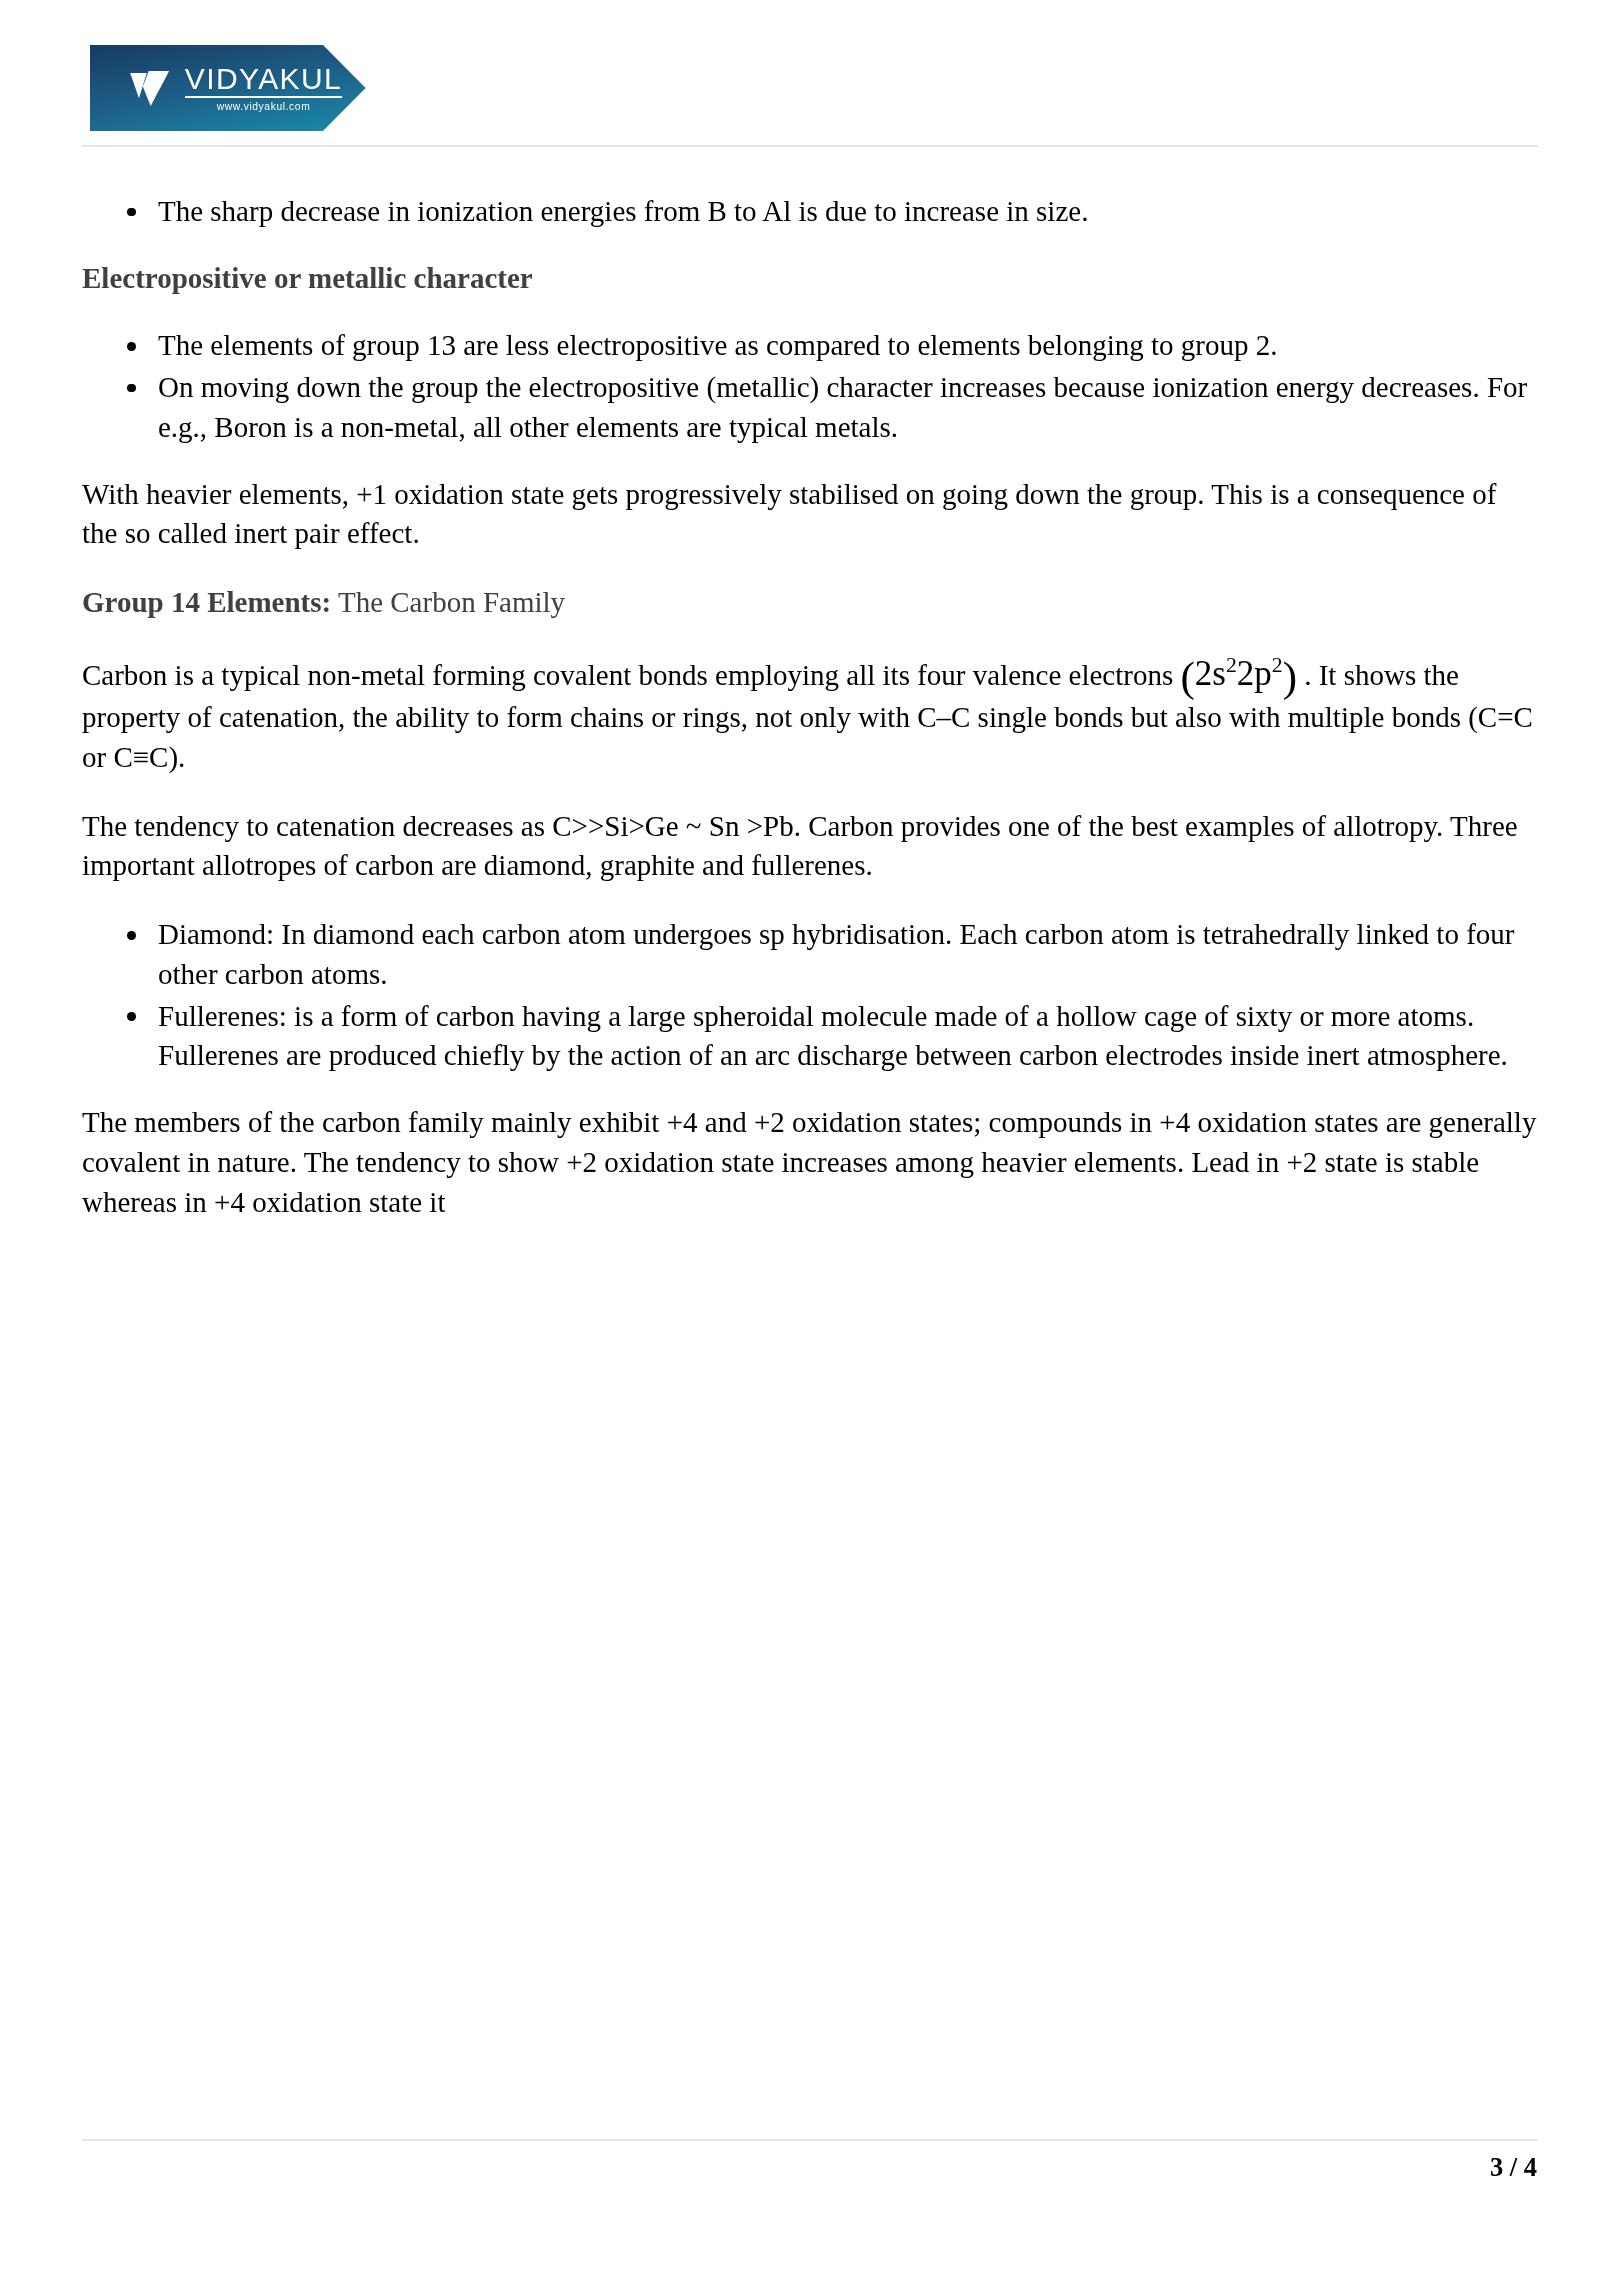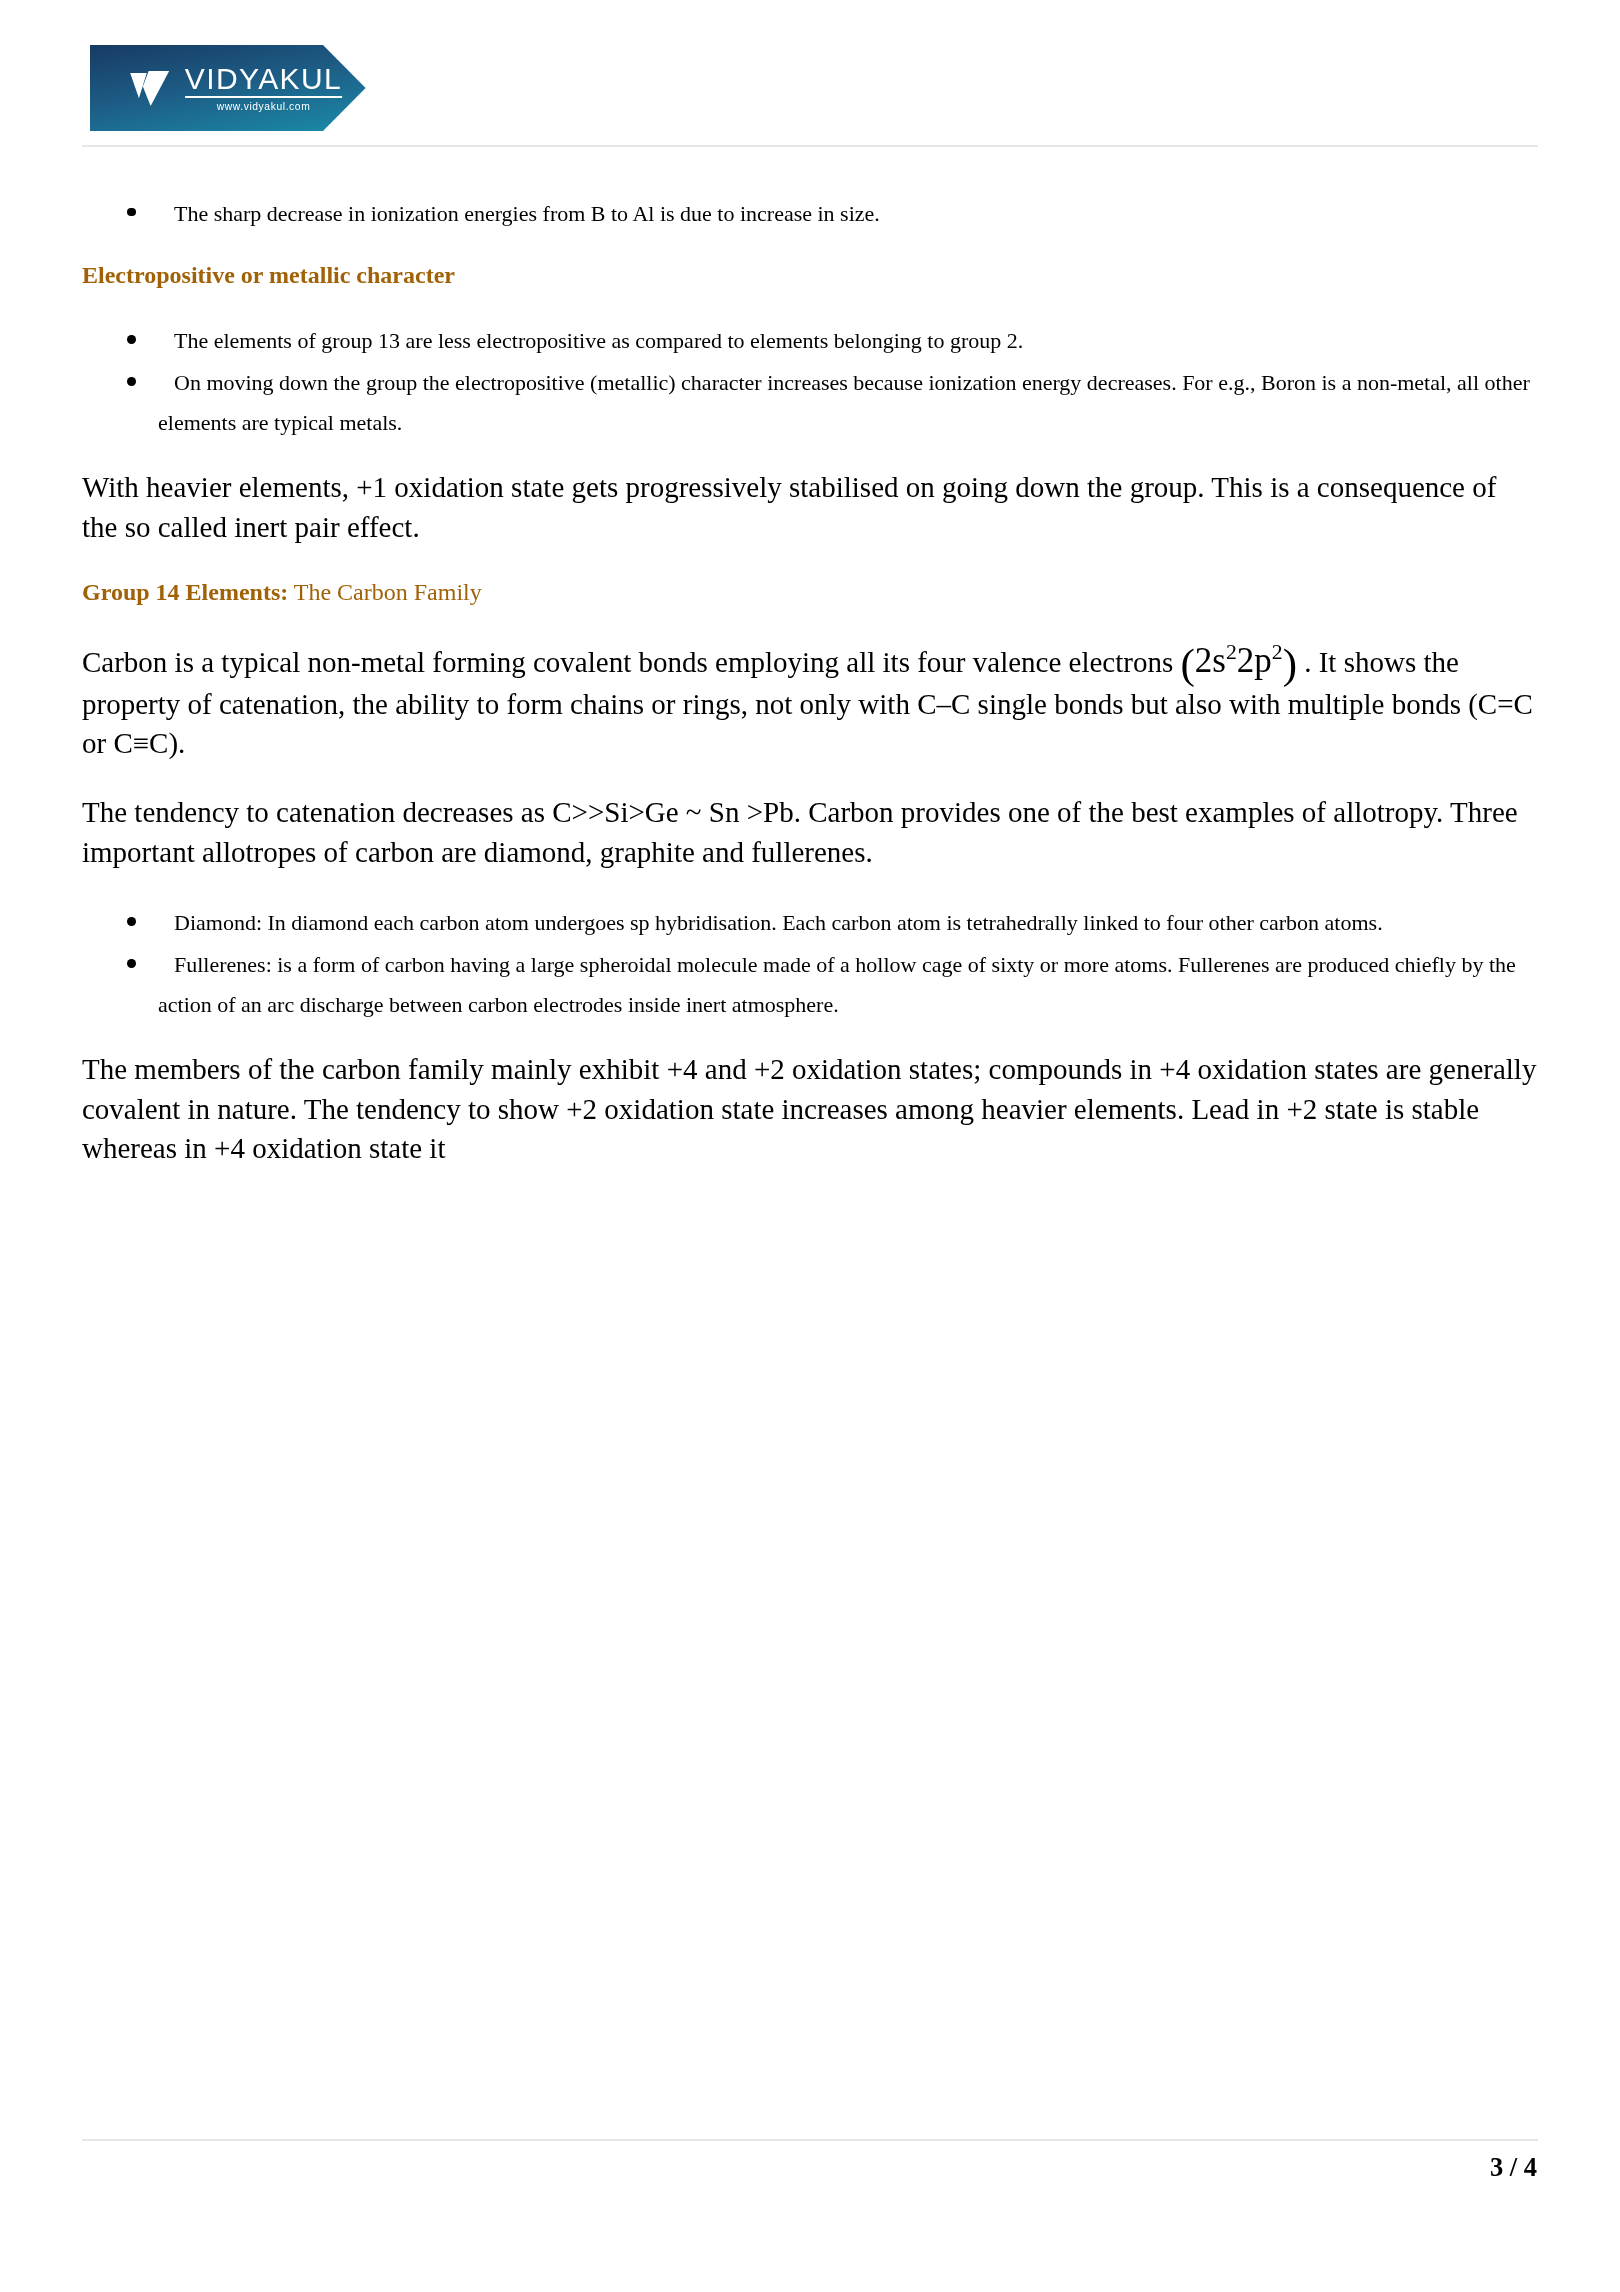--- a/index.html
+++ b/index.html
@@ -100,37 +100,37 @@
 
   
   .content {
     position: absolute;
     left: 82px;
     top: 192px;
     width: 1456px;
   }
 
   p, .bullet-text, .heading {
-    font-size: 22px;
+    font-size: 29px;
     line-height: 1.37;
-    margin: 16px;
+    margin: 0;
   }
 
   .para {
     margin: 16px 0 29px 0;
     font-size: 29px;
     line-height: 1.37;
     color: #000;
   }
 
   .heading {
     font-weight: bold;
-    font-size: 24px;
+    font-size: 29px;
     margin: 0 0 27.4px 0;
-    color: #a16207;
+    color: #404040;
   }
   .heading-inline-normal { font-weight: normal; }
 
   ul.bullets {
     list-style: none;
     margin: 0 0 27.4px 0;
     padding: 0;
   }
   ul.bullets li {
     position: relative;

